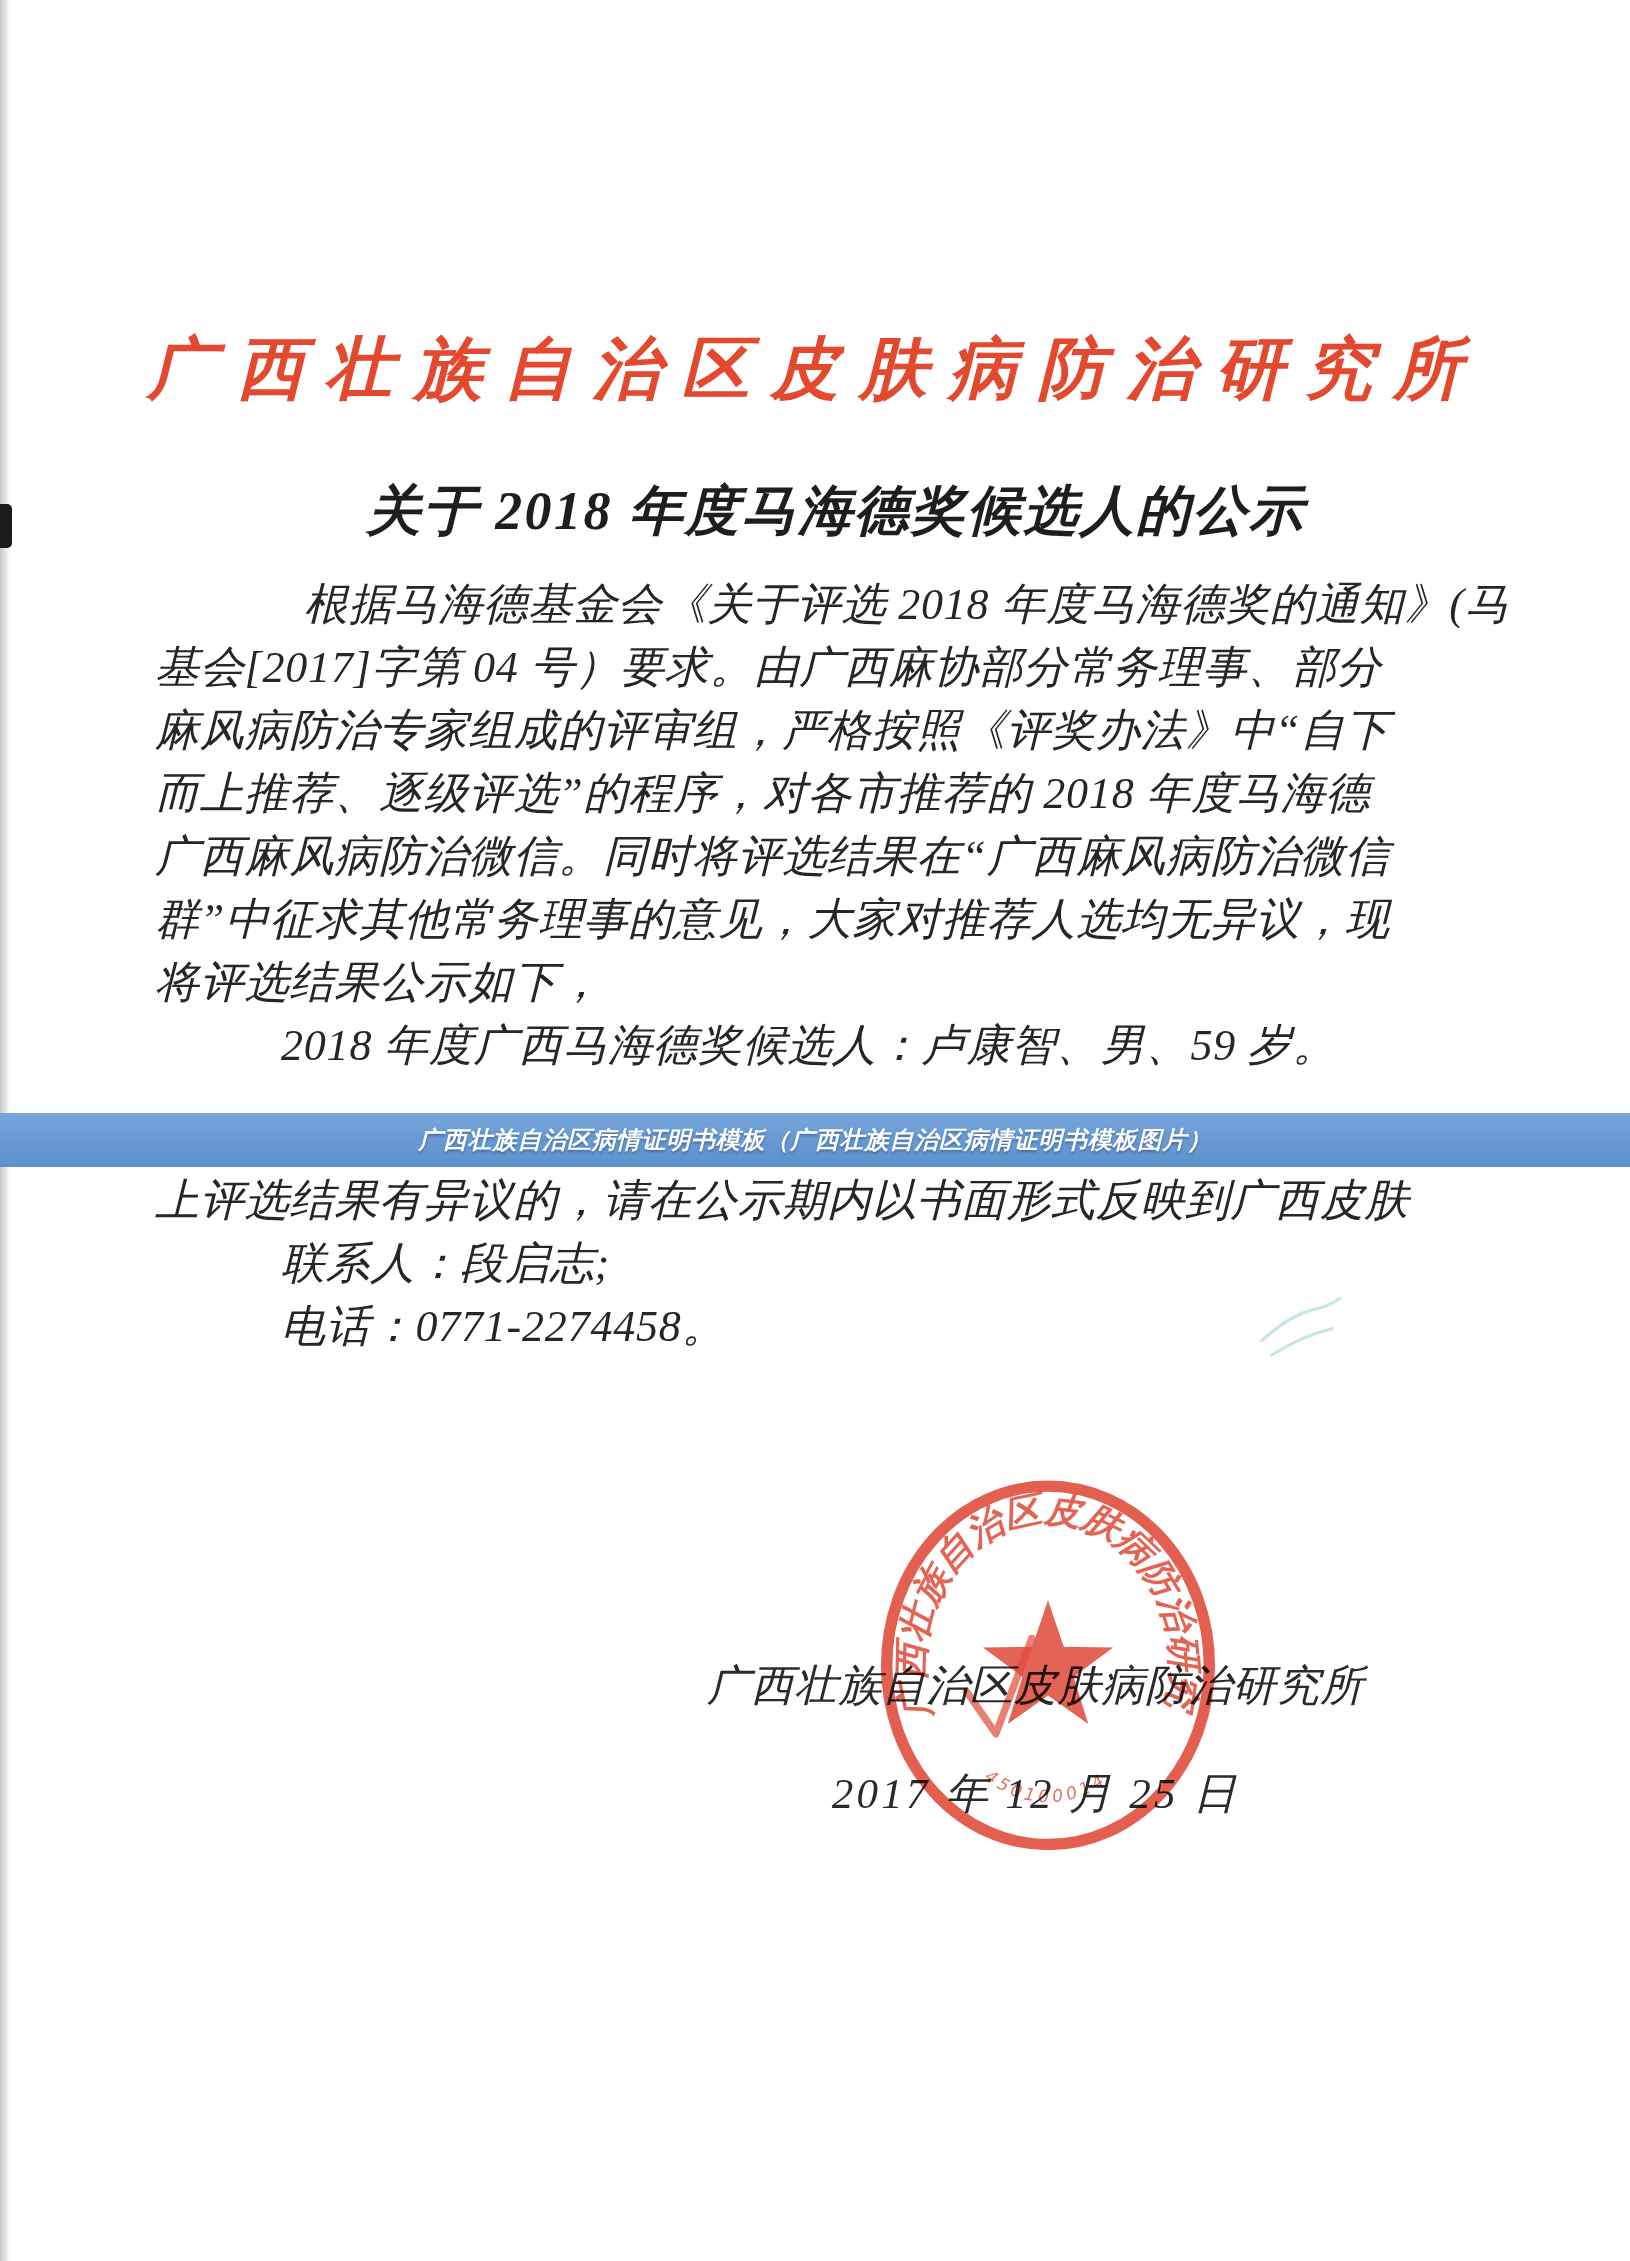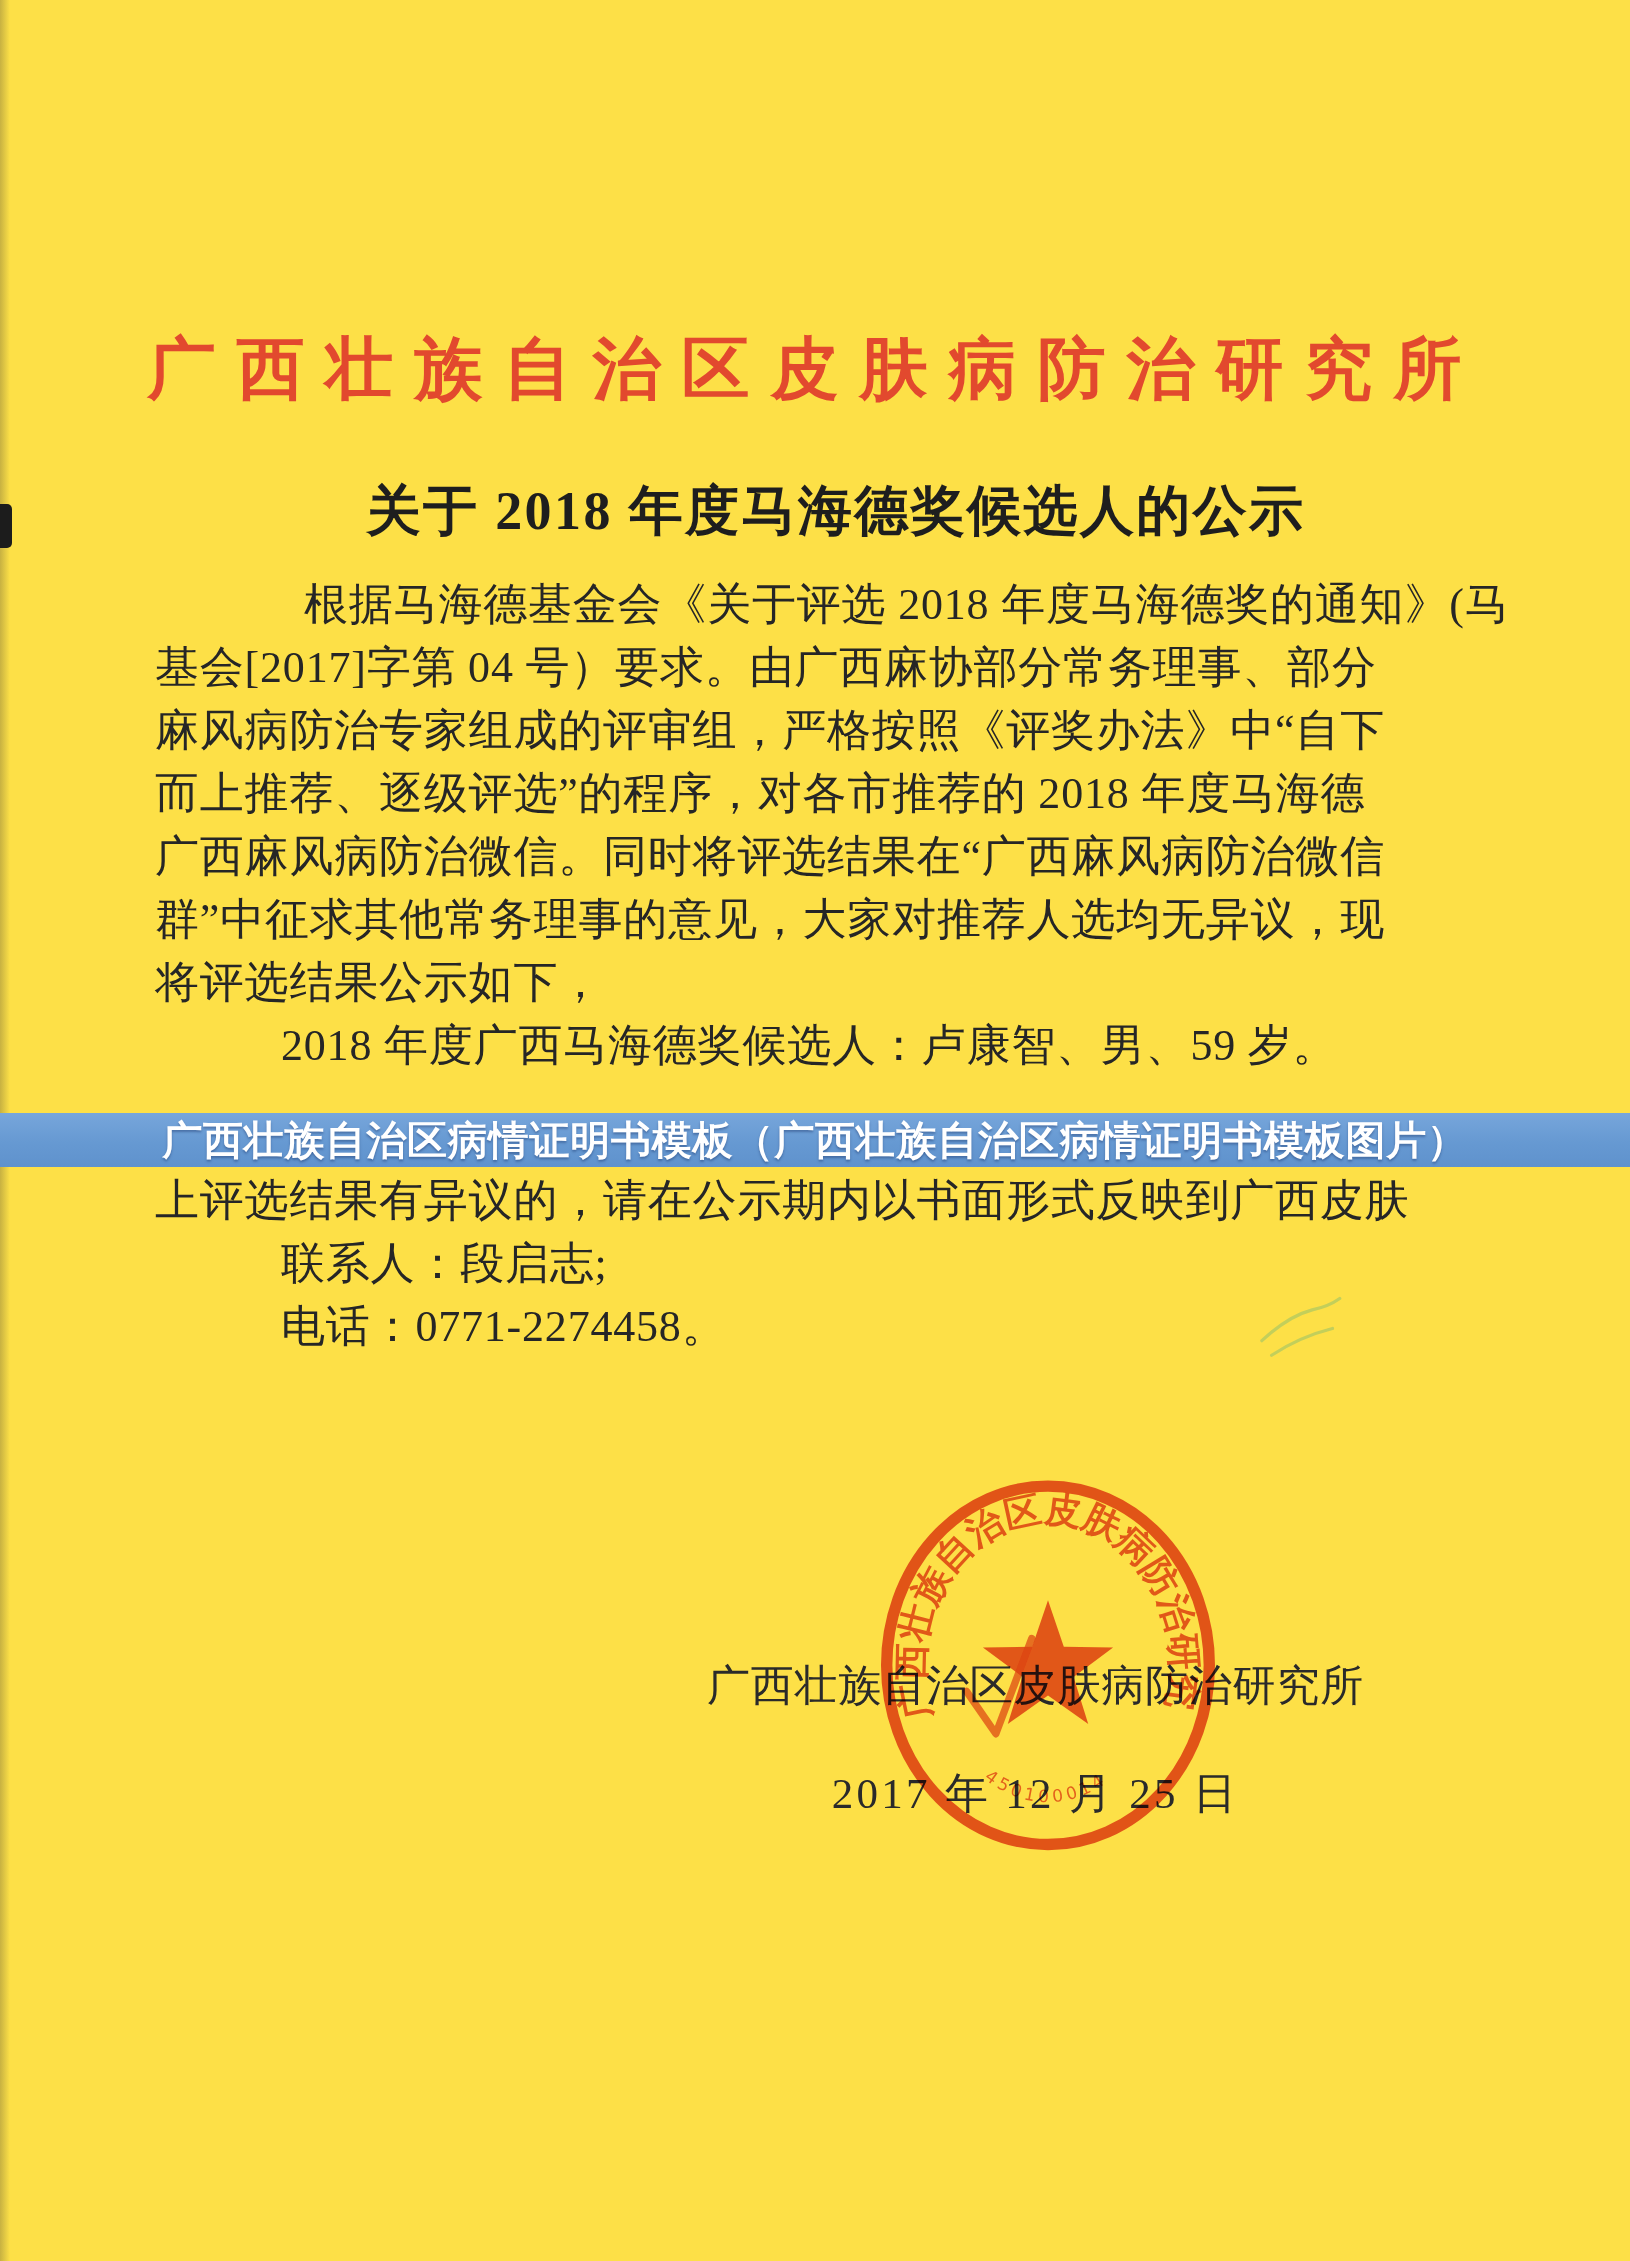--- a/index.html
+++ b/index.html
@@ -1,22 +1,23 @@
 <!DOCTYPE html>
 <html style="font-size:13px"><head>
 <meta charset="utf-8">
 <style>
   html,body{margin:0;padding:0;background:#e8e6e2;}
   .page{
     position:relative;
     width:1630px;height:2261px;
-    background:#fde047;
+    background:#ffffff;
     overflow:hidden;
     font-family:"Liberation Serif","DejaVu Serif",serif;
     color:#262626;
+    font-style:italic;
   }
   .edge-left{
     position:absolute;left:0;top:0;width:9.8px;height:100%;
     background:linear-gradient(90deg,rgba(60,55,50,.28),rgba(60,55,50,0));
   }
   .edge-mark{
     position:absolute;left:0;top:504px;width:12.2px;height:44px;
     background:#1c1c1c;border-radius:0 4.9px 4.9px 0;
   }
   .org-title{
@@ -49,21 +50,21 @@
   .ind-contact{text-indent:126px;}
   .gap-top{margin-top:29px;}
   .banner{
     position:absolute;left:0;top:1113px;width:1630px;height:54px;
     background:linear-gradient(180deg,#77a6db 0%,#6699d2 55%,#5f92cd 100%);
     display:flex;align-items:center;justify-content:center;
     z-index:5;
   }
   .banner-text{
     font-family:"Liberation Sans","DejaVu Sans",sans-serif;
-    font-size:40px;font-weight:700;color:#ffffff;
+    font-size:24px;font-weight:700;color:#ffffff;
     letter-spacing:0.8px;white-space:nowrap;
     text-shadow:0 1.6px 2.4px rgba(10,30,80,.35);
   }
   .signature{
     position:absolute;left:628px;top:1654px;width:815px;
     text-align:center;font-size:43px;line-height:63px;
     letter-spacing:0.8px;color:#2a2a2a;white-space:nowrap;
     z-index:2;
   }
   .sign-date{

